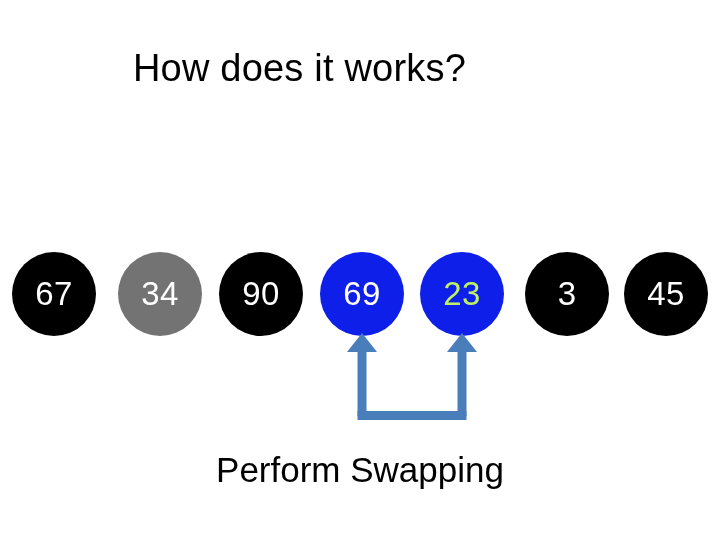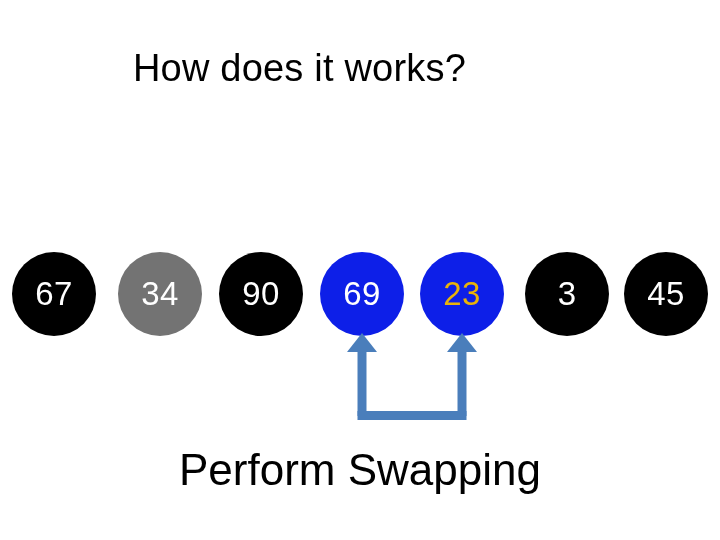--- a/index.html
+++ b/index.html
@@ -72,21 +72,21 @@
   .swap-connector svg {
     display: block;
   }
   
   .caption {
     position: absolute;
     left: 0;
     top: 450px;
     width: 720px;
     text-align: center;
-    font-size: 44px;
+    font-size: 35px;
     line-height: 40px;
     color: #000000;
     font-weight: 400;
     white-space: nowrap;
   }
 </style>
 </head>
 <body>
 
 <div id="slide" style="background: rgb(255, 255, 255);">
@@ -105,21 +105,21 @@
 
     <div class="node" style="left: 219px; background: rgb(0, 0, 0);">
       <span class="node-label" style="color: rgb(255, 255, 255);">90</span>
     </div>
 
     <div class="node" style="left: 320px; background: rgb(13, 31, 232);">
       <span class="node-label" style="color: rgb(255, 255, 255);">69</span>
     </div>
 
     <div class="node" style="left: 420px; background: rgb(13, 31, 232);">
-      <span class="node-label" style="color: #eab308;">23</span>
+      <span class="node-label" style="color: #bef264;">23</span>
     </div>
 
     <div class="node" style="left: 525px; background: rgb(0, 0, 0);">
       <span class="node-label" style="color: rgb(255, 255, 255);">3</span>
     </div>
 
     <div class="node" style="left: 624px; background: rgb(0, 0, 0);">
       <span class="node-label" style="color: rgb(255, 255, 255);">45</span>
     </div>
 

